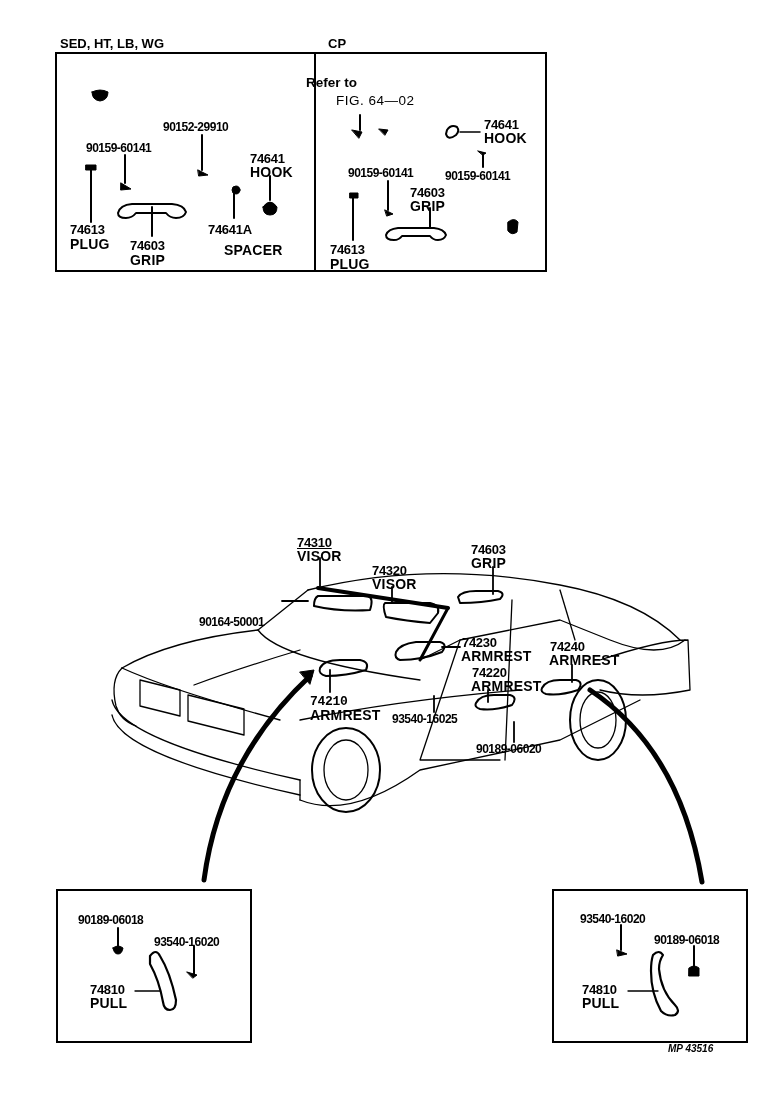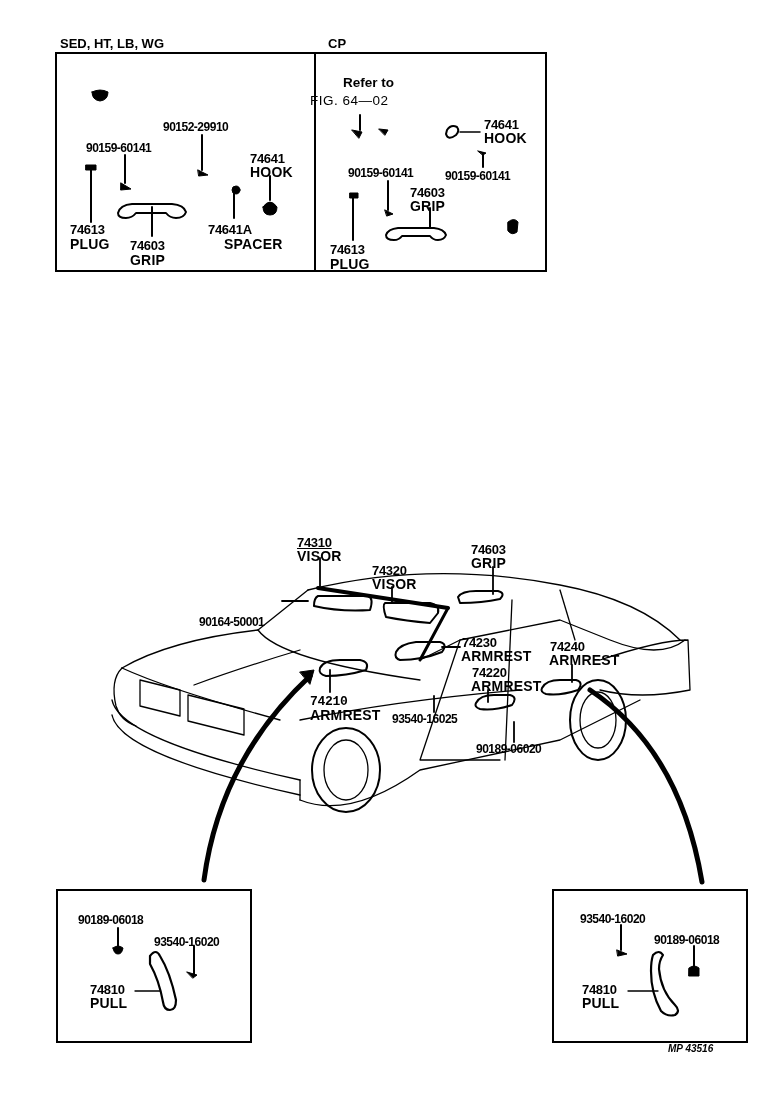--- a/index.html
+++ b/index.html
@@ -149,25 +149,25 @@
 <div class="lbl hdr" style="left:60px; top:37px;">SED, HT, LB, WG</div>
 <div class="lbl sm" style="left:163px; top:121px;">90152-29910</div>
 <div class="lbl sm" style="left:86px; top:142px;">90159-60141</div>
 <div class="lbl num" style="left:250px; top:152px;">74641</div>
 <div class="lbl name" style="left:250px; top:165px;">HOOK</div>
 <div class="lbl num" style="left:70px; top:223px;">74613</div>
 <div class="lbl name" style="left:70px; top:237px;">PLUG</div>
 <div class="lbl num" style="left:130px; top:239px;">74603</div>
 <div class="lbl name" style="left:130px; top:253px;">GRIP</div>
 <div class="lbl num" style="left:208px; top:223px;">74641A</div>
-<div class="lbl name" style="left:208px; top:237px;padding-left:16px;">SPACER</div>
+<div class="lbl name" style="left:208px; top:243px;padding-left:16px;">SPACER</div>
 
 <div class="lbl hdr" style="left:328px; top:37px;">CP</div>
-<div class="lbl refer" style="left:343px; top:76px;">Refer to</div>
-<div class="lbl refer" style="left:310px; top:94px; font-weight:normal; letter-spacing:0.5px;">FIG. 64—02</div>
+<div class="lbl refer" style="left:306px; top:76px;">Refer to</div>
+<div class="lbl refer" style="left:336px; top:94px; font-weight:normal; letter-spacing:0.5px;">FIG. 64—02</div>
 <div class="lbl num" style="left:484px; top:118px;">74641</div>
 <div class="lbl name" style="left:484px; top:131px;">HOOK</div>
 <div class="lbl sm" style="left:445px; top:170px;">90159-60141</div>
 <div class="lbl sm" style="left:348px; top:167px;">90159-60141</div>
 <div class="lbl num" style="left:410px; top:186px;">74603</div>
 <div class="lbl name" style="left:410px; top:199px;">GRIP</div>
 <div class="lbl num" style="left:330px; top:243px;">74613</div>
 <div class="lbl name" style="left:330px; top:257px;">PLUG</div>
 
 <div class="lbl num" style="left:297px; top:536px;text-decoration:underline;">74310</div>

